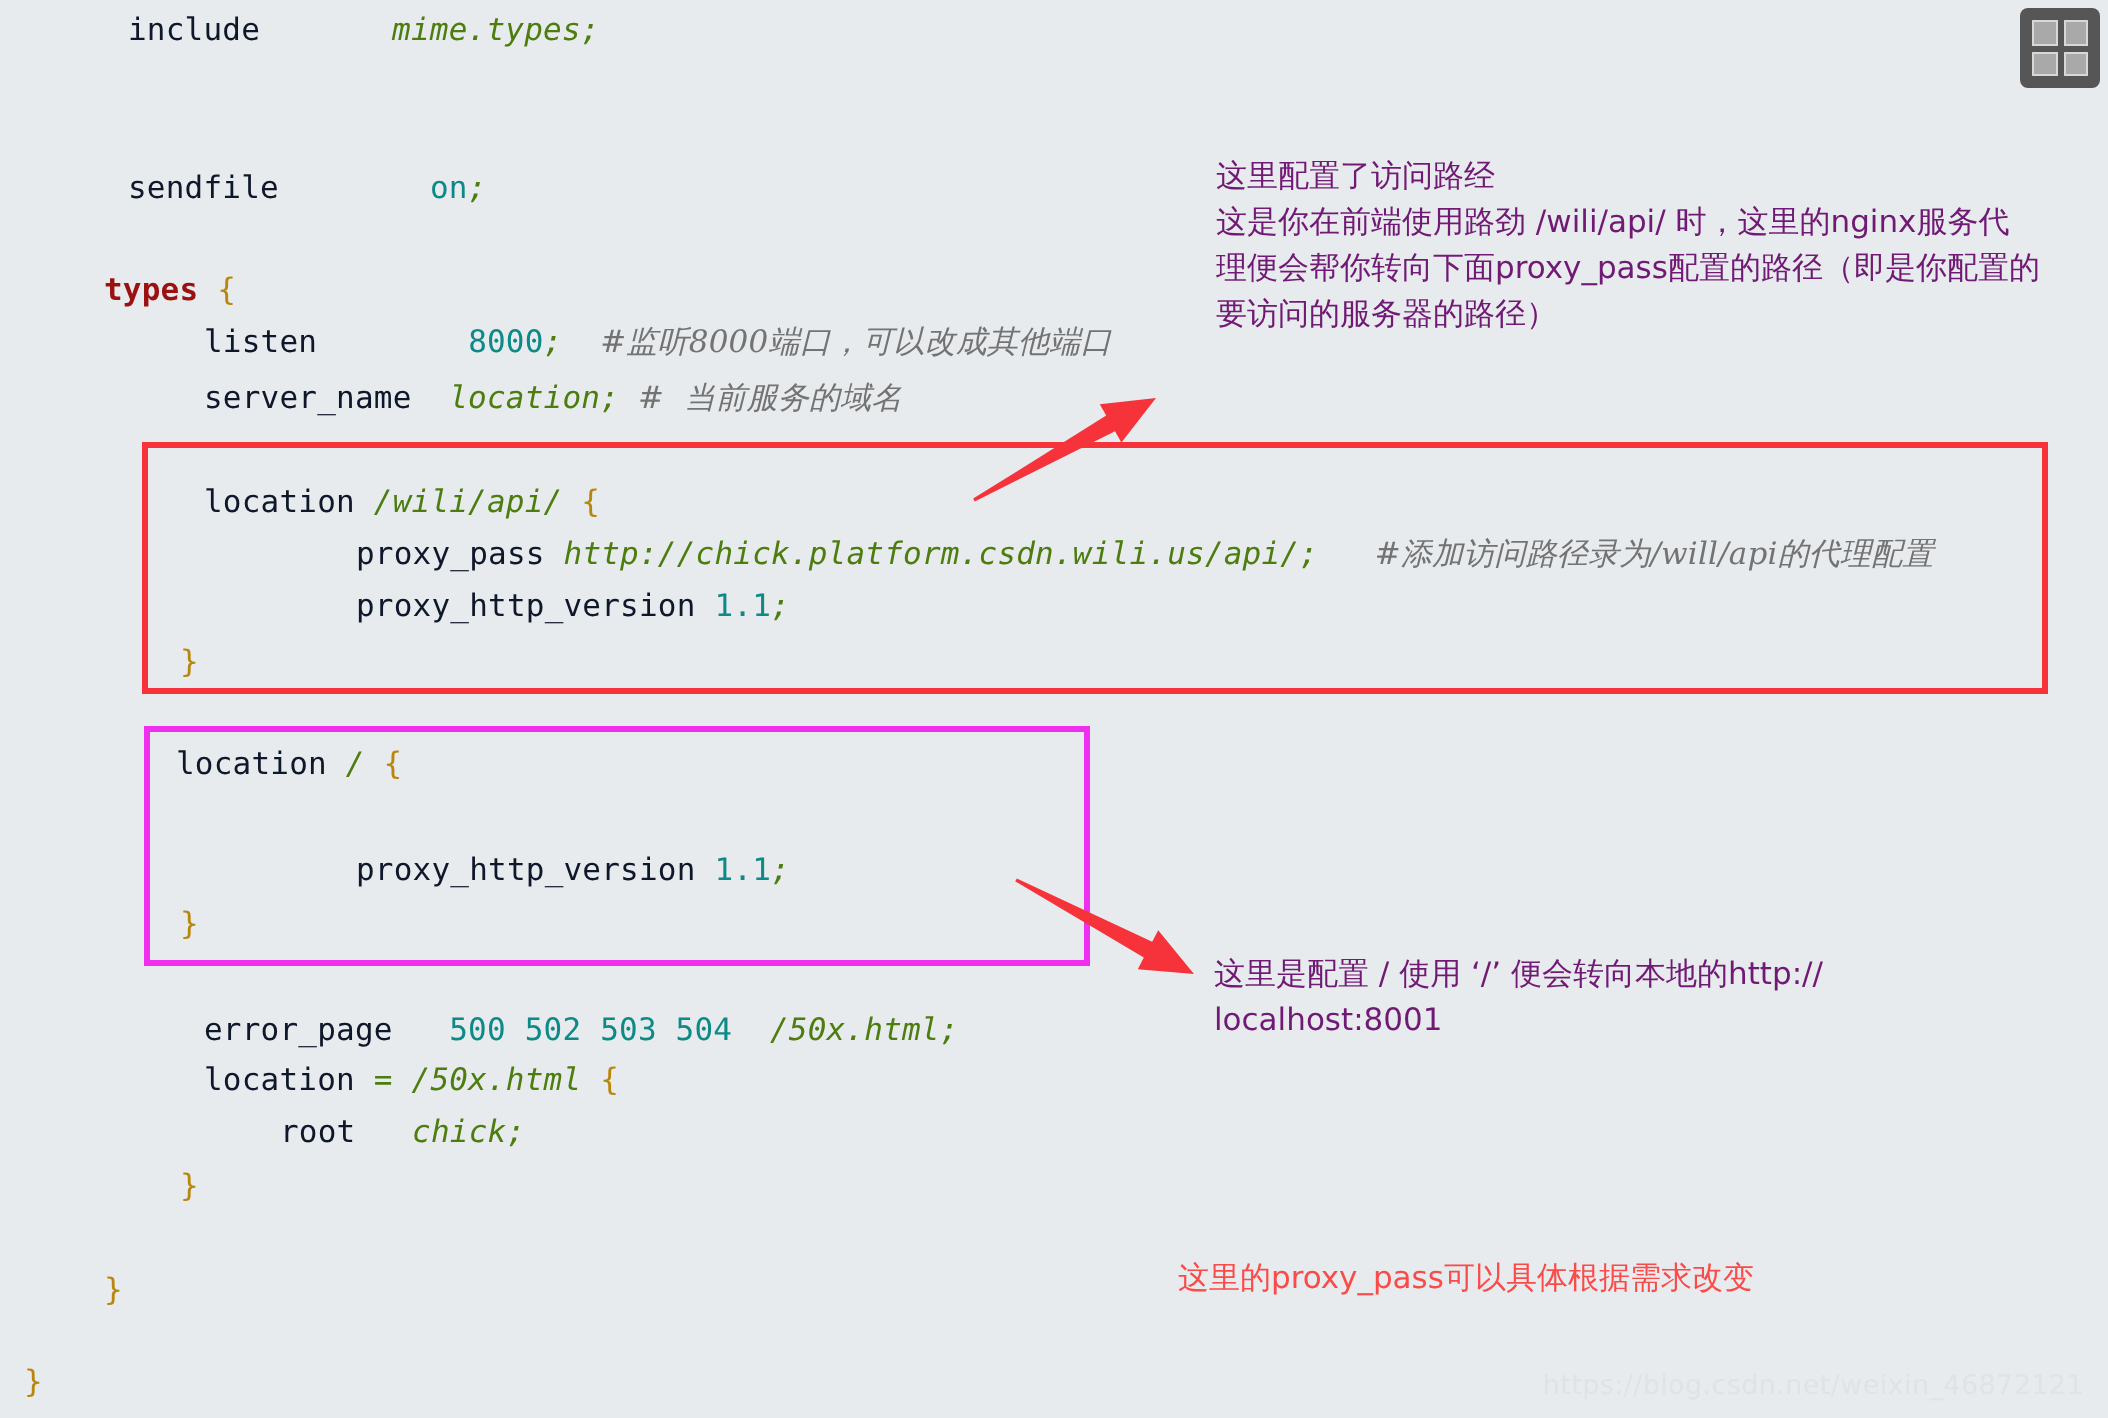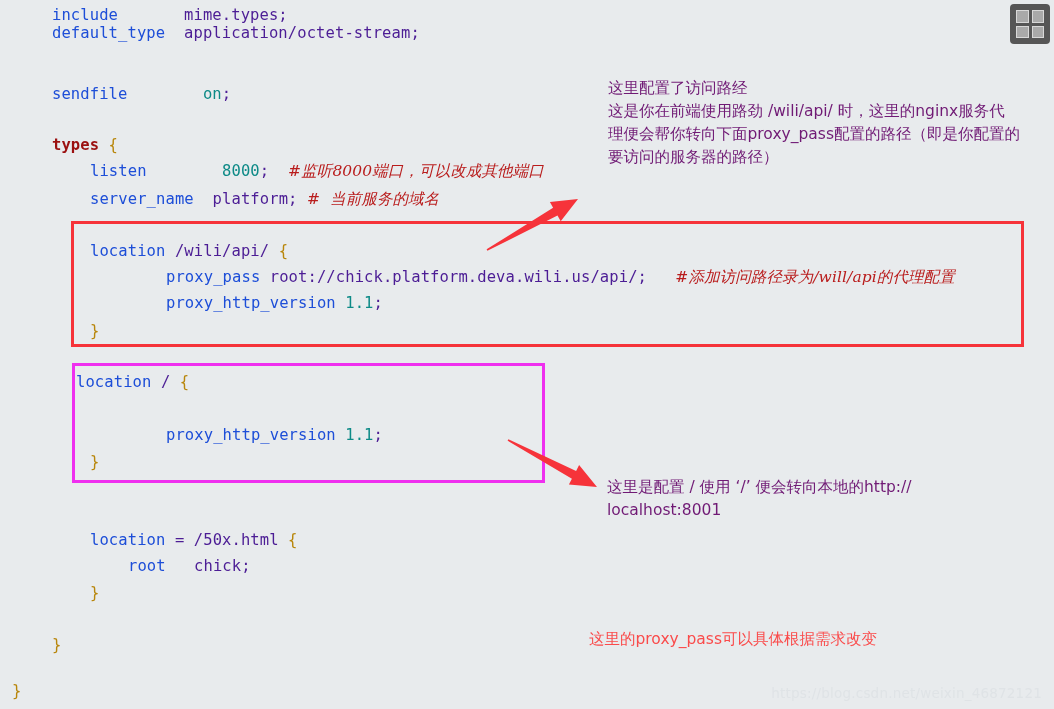--- a/index.html
+++ b/index.html
@@ -25,26 +25,26 @@
   }
   .code-line {
     position: absolute;
     white-space: pre;
     font-family: "DejaVu Sans Mono", "Liberation Mono", monospace;
     font-size: 15.5px;
     line-height: 18px;
     color: #24292e;
     letter-spacing: 0.1px;
   }
-  .tok-kw       { color: #1d4ed8; }
+  .tok-kw       { color: #0f172a; margin-left: 12px; }
   .tok-kw-bold  { color: #9b1010; font-weight: bold; }
   .tok-num      { color: #0d8a87; }
-  .tok-plain    { color: #4c1d95; }
+  .tok-plain    { color: #4d7c0f; font-style: italic; }
   .tok-punct    { color: #b8860b; }
-  .tok-comment-cn { color: #b91c1c; font-style: italic; font-family: "DejaVu Serif","Liberation Serif",serif; }
+  .tok-comment-cn { color: #737373; font-style: italic; font-family: "DejaVu Serif","Liberation Serif",serif; }
 
   
   .hl-box {
     position: absolute;
     box-sizing: border-box;
     background: transparent;
   }
   #red-box {
     border: 3px solid #f6333a;
   }
@@ -104,32 +104,32 @@
     font-size: 13.5px;
     letter-spacing: 0.2px;
     user-select: none;
   }
 </style>
 </head>
 <body style="background: rgb(232, 235, 237);">
 
 <div id="code-area">
     <div class="code-line" style="left: 52px; top: 6px;"><span class="tok-kw">include</span><span class="tok-plain">       mime.types;</span></div>
-    <div class="code-line" style="left: 52px; top: 24px;"><span class="tok-kw">default_type</span><span class="tok-plain">  application/octet-stream;</span></div>
     <div class="code-line" style="left: 52px; top: 85px;"><span class="tok-kw">sendfile</span><span class="tok-plain">        </span><span class="tok-num">on</span><span class="tok-plain">;</span></div>
     <div class="code-line" style="left: 52px; top: 136px;"><span class="tok-kw-bold">types</span><span class="tok-plain"> </span><span class="tok-punct">{</span></div>
     <div class="code-line" style="left: 90px; top: 162px;"><span class="tok-kw">listen</span><span class="tok-plain">        </span><span class="tok-num">8000</span><span class="tok-plain">;  </span><span class="tok-comment-cn">#监听8000端口，可以改成其他端口</span></div>
-    <div class="code-line" style="left: 90px; top: 190px;"><span class="tok-kw">server_name</span><span class="tok-plain">  platform; </span><span class="tok-comment-cn">#  当前服务的域名</span></div>
+    <div class="code-line" style="left: 90px; top: 190px;"><span class="tok-kw">server_name</span><span class="tok-plain">  location; </span><span class="tok-comment-cn">#  当前服务的域名</span></div>
     <div class="code-line" style="left: 90px; top: 242px;"><span class="tok-kw">location</span><span class="tok-plain"> /wili/api/ </span><span class="tok-punct">{</span></div>
-    <div class="code-line" style="left: 166px; top: 268px;"><span class="tok-kw">proxy_pass</span><span class="tok-plain"> root://chick.platform.deva.wili.us/api/;   </span><span class="tok-comment-cn">#添加访问路径录为/will/api的代理配置</span></div>
+    <div class="code-line" style="left: 166px; top: 268px;"><span class="tok-kw">proxy_pass</span><span class="tok-plain"> http://chick.platform.csdn.wili.us/api/;   </span><span class="tok-comment-cn">#添加访问路径录为/will/api的代理配置</span></div>
     <div class="code-line" style="left: 166px; top: 294px;"><span class="tok-kw">proxy_http_version</span><span class="tok-plain"> </span><span class="tok-num">1.1</span><span class="tok-plain">;</span></div>
     <div class="code-line" style="left: 90px; top: 322px;"><span class="tok-punct">}</span></div>
     <div class="code-line" style="left: 76px; top: 373px;"><span class="tok-kw">location</span><span class="tok-plain"> / </span><span class="tok-punct">{</span></div>
     <div class="code-line" style="left: 166px; top: 426px;"><span class="tok-kw">proxy_http_version</span><span class="tok-plain"> </span><span class="tok-num">1.1</span><span class="tok-plain">;</span></div>
     <div class="code-line" style="left: 90px; top: 453px;"><span class="tok-punct">}</span></div>
+    <div class="code-line" style="left: 90px; top: 506px;"><span class="tok-kw">error_page</span><span class="tok-plain">   </span><span class="tok-num">500 502 503 504</span><span class="tok-plain">  /50x.html;</span></div>
     <div class="code-line" style="left: 90px; top: 531px;"><span class="tok-kw">location</span><span class="tok-plain"> = /50x.html </span><span class="tok-punct">{</span></div>
     <div class="code-line" style="left: 128px; top: 557px;"><span class="tok-kw">root</span><span class="tok-plain">   chick;</span></div>
     <div class="code-line" style="left: 90px; top: 584px;"><span class="tok-punct">}</span></div>
     <div class="code-line" style="left: 52px; top: 636px;"><span class="tok-punct">}</span></div>
     <div class="code-line" style="left: 12px; top: 682px;"><span class="tok-punct">}</span></div>
   </div>
 
 <div class="hl-box" id="red-box" style="left: 71px; top: 221px; width: 953px; height: 126px; border-color: rgb(246, 51, 58);"></div>
 <div class="hl-box" id="magenta-box" style="left: 72px; top: 363px; width: 473px; height: 120px; border-color: rgb(239, 47, 239);"></div>
 

